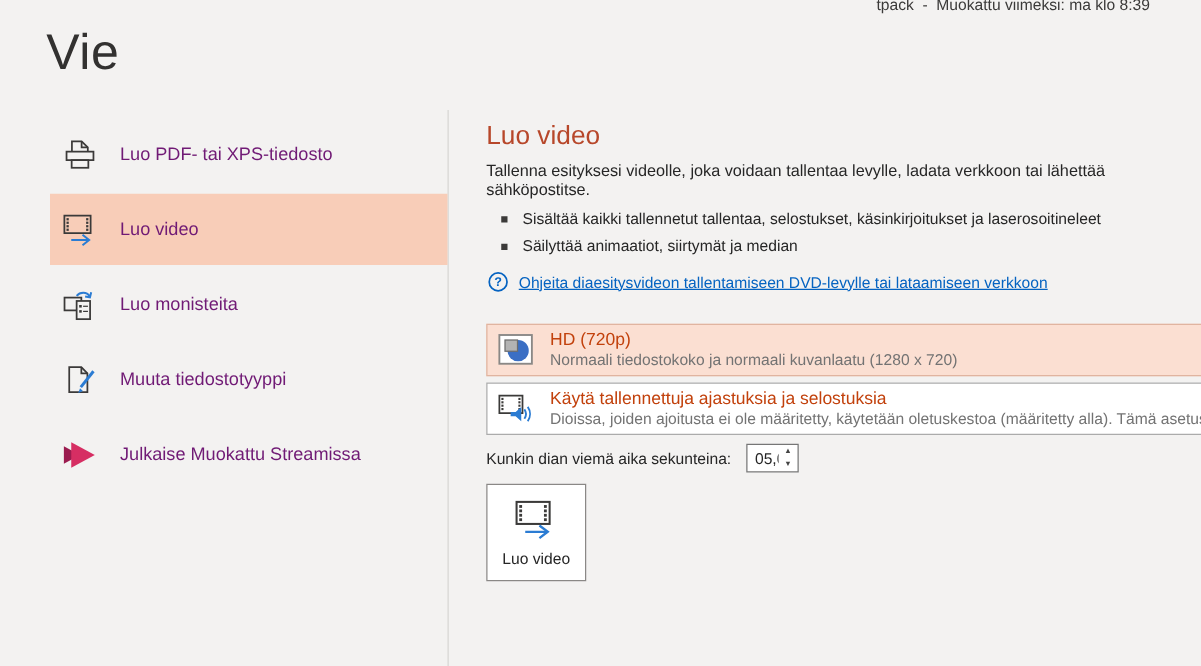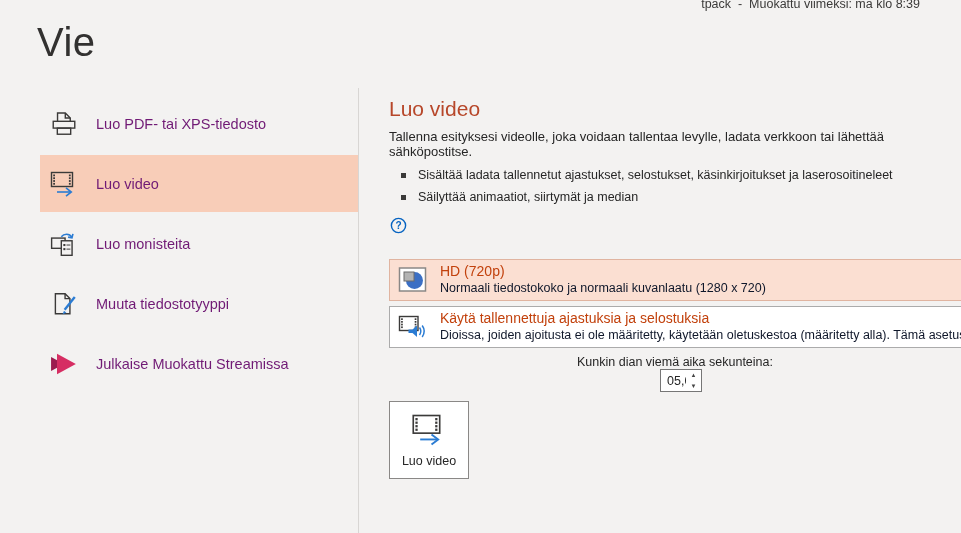--- a/index.html
+++ b/index.html
@@ -40,23 +40,23 @@
 
   .option-row{
     width:640px;height:42px;display:flex;align-items:center;
     padding-left:6px;box-sizing:border-box;margin-bottom:5px;overflow:hidden;
     cursor:pointer;
   }
   .row-quality{background:#fbdfd2;border:1px solid #e0b4a0;margin-top:25px;}
   .row-timings{background:#ffffff;border:1px solid #ababab;}
   .row-icon{width:34px;height:34px;margin-right:10px;flex:none;}
   .row-text .t{font-size:14px;color:#c2410c;line-height:17px;}
-  .row-text .s{font-size:12.5px;color:#0f172a;line-height:17px;white-space:nowrap;}
-
-  .seconds{display:flex;align-items:center;margin-top:7px;font-size:12.5px;flex-direction:column;}
+  .row-text .s{font-size:12.5px;color:#737373;line-height:17px;white-space:nowrap;}
+
+  .seconds{display:flex;align-items:center;margin-top:7px;font-size:12.5px;}
   .spin-box{
     margin-left:12px;width:42px;height:23px;border:1px solid #767676;
     background:#fff;display:flex;box-sizing:border-box;
   }
   .spin-box input{
     flex:1;min-width:0;border:0;outline:0;padding:0 0 0 6px;font-size:12.5px;
     font-family:"Liberation Sans","DejaVu Sans",sans-serif;color:#262626;background:transparent;
   }
   .spin-btns{width:15px;display:flex;flex-direction:column;}
   .spin-btn{flex:1;font-size:6px;color:#444;display:flex;align-items:center;
@@ -154,32 +154,33 @@
   </div>
 
 </div>
 
 <div class="main">
   <h1 class="heading">Luo video</h1>
   <p class="desc">Tallenna esityksesi videolle, joka voidaan tallentaa levylle, ladata verkkoon tai lähettää sähköpostitse.</p>
 
   <div class="bullet">
     <span class="sq"></span>
-    <span>Sisältää ladata tallennetut ajastukset, selostukset, käsinkirjoitukset ja laserosoitineleet</span>
+    <span>Sisältää kaikki tallennetut tallentaa, selostukset, käsinkirjoitukset ja laserosoitineleet</span>
   </div>
   <div class="bullet">
     <span class="sq"></span>
     <span>Säilyttää animaatiot, siirtymät ja median</span>
   </div>
 
   <div class="help">
     <svg width="17" height="17" viewBox="0 0 16 16">
       <circle cx="8" cy="8" r="6.7" fill="none" stroke="#0563c1" stroke-width="1.3"></circle>
       <text x="8" y="11.2" text-anchor="middle" font-size="9.5" font-weight="bold" fill="#0563c1" font-family="Liberation Sans, sans-serif">?</text>
     </svg>
+    <a>Ohjeita diaesitysvideon tallentamiseen DVD-levylle tai lataamiseen verkkoon</a>
   </div>
 
   <div class="option-row row-quality">
     <span class="row-icon">
       <svg width="34" height="34" viewBox="0 0 34 34">
         <rect x="3.5" y="5" width="26" height="23" fill="#ffffff" stroke="#8a8886" stroke-width="1.5"></rect>
         <circle cx="18.5" cy="17.5" r="8.5" fill="#3b6fc4"></circle>
         <rect x="8" y="9" width="10" height="9" fill="#b3b3b3" stroke="#6d6d6d" stroke-width="1"></rect>
       </svg>
     </span>

